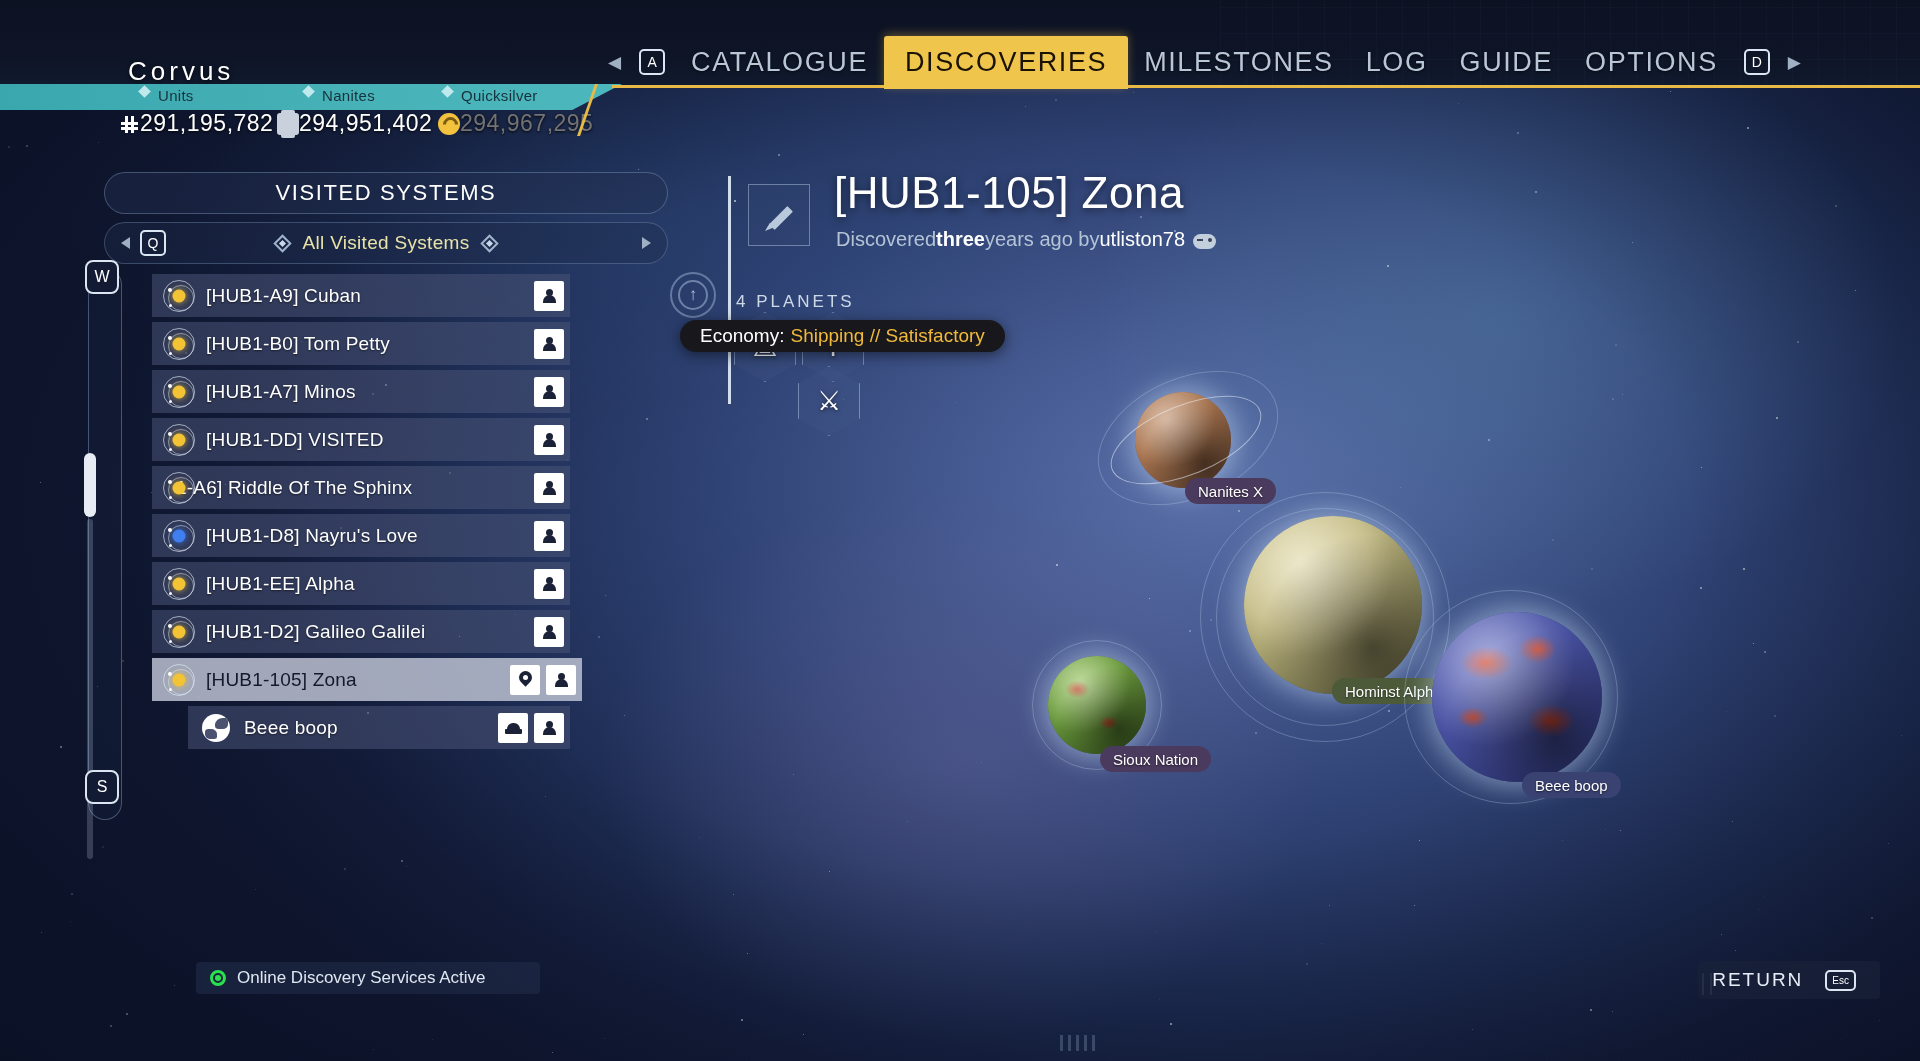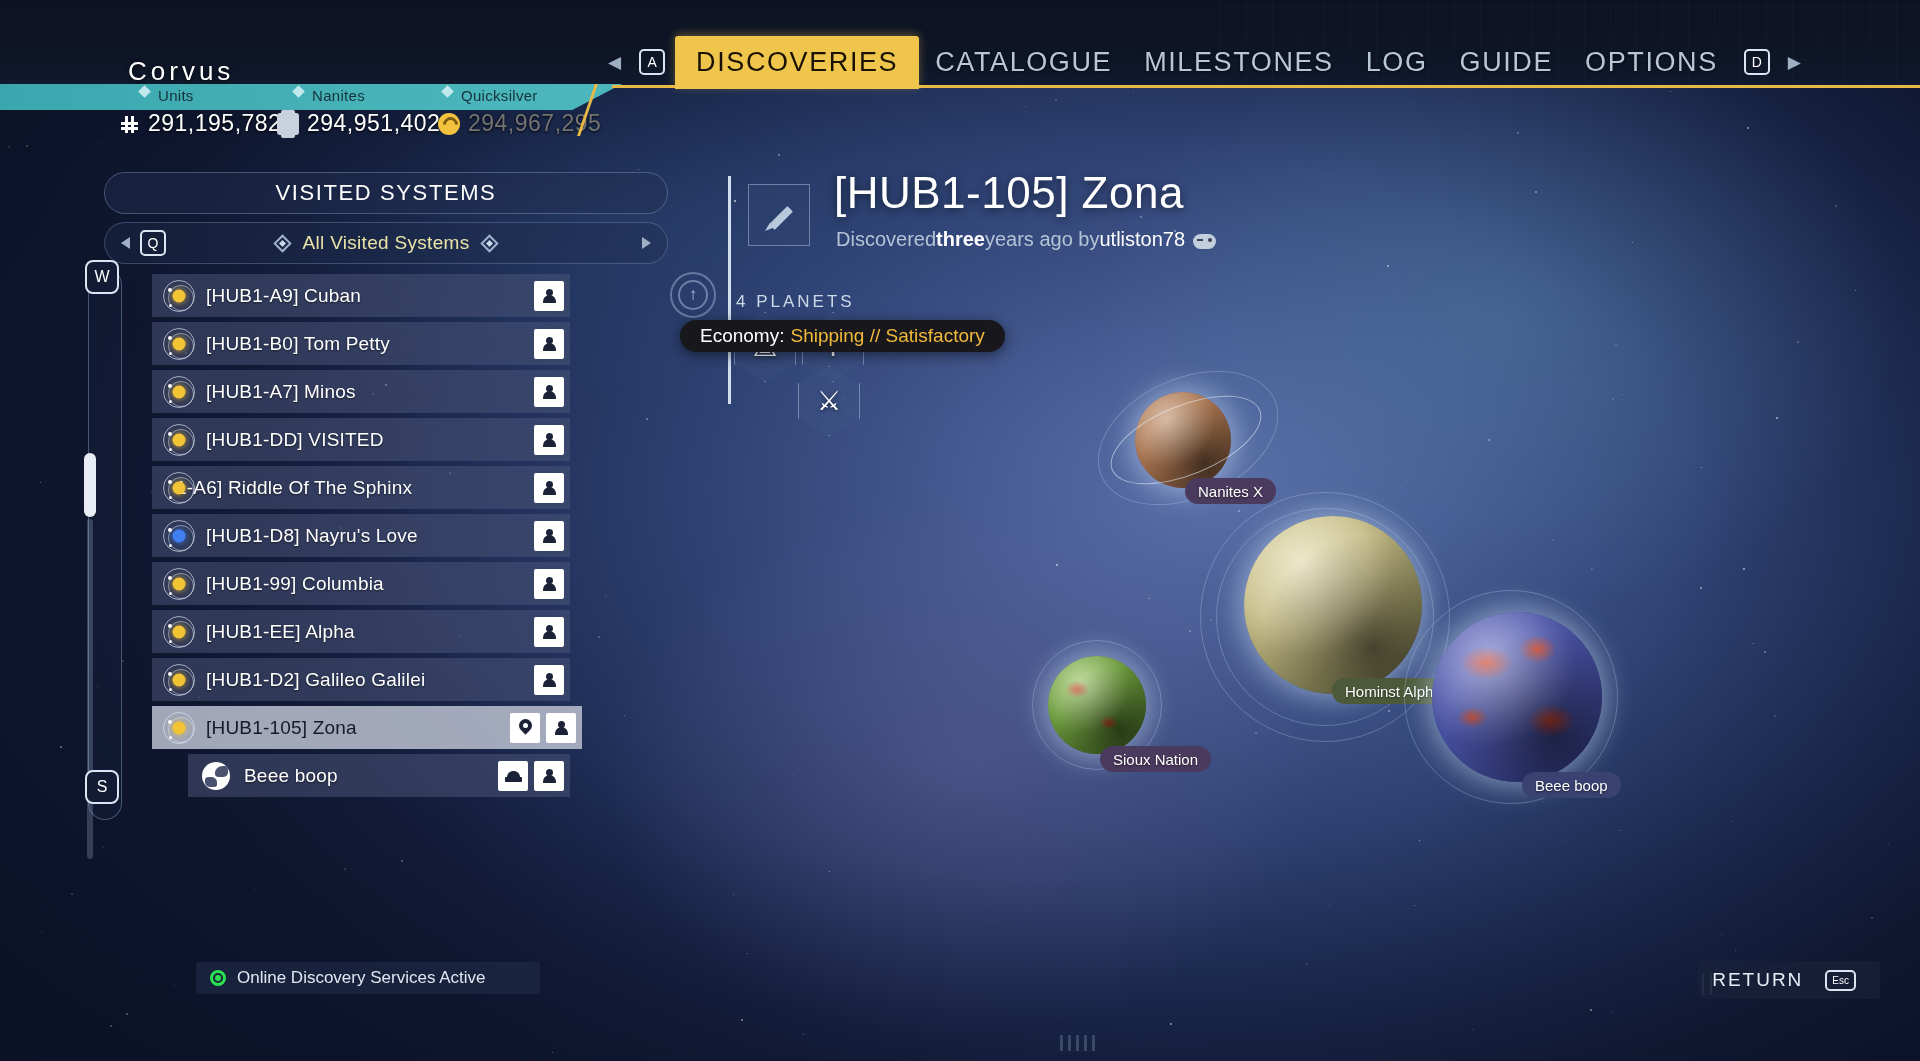--- a/index.html
+++ b/index.html
@@ -71,21 +71,21 @@
   .cur-label {
     position:absolute; top:3px; font-size:15px; color:#16313c; letter-spacing:.3px;
     display:flex; align-items:flex-start; gap:9px;
   }
   .cur-label .dia { width:9px; height:9px; background:#bfe9ec; transform:rotate(45deg); display:inline-block; }
   .cur-values {
     position:absolute; left:0; top:110px; width:640px; height:40px;
   }
   .cur-val {
     position:absolute; top:0; font-size:23px; color:#fff; letter-spacing:.5px;
-    display:flex; align-items:center; gap:8px; white-space:nowrap;
+    display:flex; align-items:center; white-space:nowrap;
     text-shadow:0 1px 3px rgba(0,0,0,.9);
   }
   .cur-val.gold { color:#737373; }
   .cur-values:after{
     content:""; position:absolute; left:0; top:-2px; width:622px; height:38px;
     background:linear-gradient(180deg,#0f1729,#0d1424);
     clip-path: polygon(0 0, 100% 0, 86% 100%, 0 100%);
     z-index:-1;
   }
   .ico-units, .ico-nan, .ico-qs { width:22px; height:22px; position:relative; flex:0 0 auto; }
@@ -561,21 +561,21 @@
     <div class="hdr-grid"></div>
   </div>
   <div class="player-name">Corvus</div>
 
   <div class="cur-band"></div>
   <div class="cur-band-labels">
     <div class="cur-label" style="left:140px;">
       <span class="dia"></span>
       <span>Units</span>
     </div>
-    <div class="cur-label" style="left:294px;">
+    <div class="cur-label" style="left:304px;">
       <span class="dia"></span>
       <span>Nanites</span>
     </div>
     <div class="cur-label" style="left:443px;">
       <span class="dia"></span>
       <span>Quicksilver</span>
     </div>
   </div>
   <div class="cur-values">
     <div class="cur-val" style="left:118px;">
@@ -590,22 +590,22 @@
       <span class="ico-qs"></span>
       <span>294,967,295</span>
     </div>
   </div>
   <div class="band-gold-edge"></div>
   <div class="gold-line"></div>
 
   <div class="navbar">
     <span class="nav-arrow">◀</span>
     <span class="kbd">A</span>
+    <div class="nav-tab">CATALOGUE</div>
     <div class="nav-tab active">DISCOVERIES</div>
-    <div class="nav-tab">CATALOGUE</div>
     <div class="nav-tab">MILESTONES</div>
     <div class="nav-tab">LOG</div>
     <div class="nav-tab">GUIDE</div>
     <div class="nav-tab">OPTIONS</div>
     <span class="kbd">D</span>
     <span class="nav-arrow">▶</span>
   </div>
 
   <div class="left-col">
 
@@ -688,30 +688,20 @@
           <span class="sys-name">[HUB1-D8] Nayru's Love</span>
           <span class="row-btn">
             <span class="ico-person"></span>
           </span>
         </div>
         <div class="sys-row">
           <span class="orb">
             <span class="moon"></span>
             <span class="moon2"></span>
           </span>
-          <span class="sys-name">[HUB1-99] Columbia</span>
-          <span class="row-btn">
-            <span class="ico-person"></span>
-          </span>
-        </div>
-        <div class="sys-row">
-          <span class="orb">
-            <span class="moon"></span>
-            <span class="moon2"></span>
-          </span>
           <span class="sys-name">[HUB1-EE] Alpha</span>
           <span class="row-btn">
             <span class="ico-person"></span>
           </span>
         </div>
         <div class="sys-row">
           <span class="orb">
             <span class="moon"></span>
             <span class="moon2"></span>
           </span>

